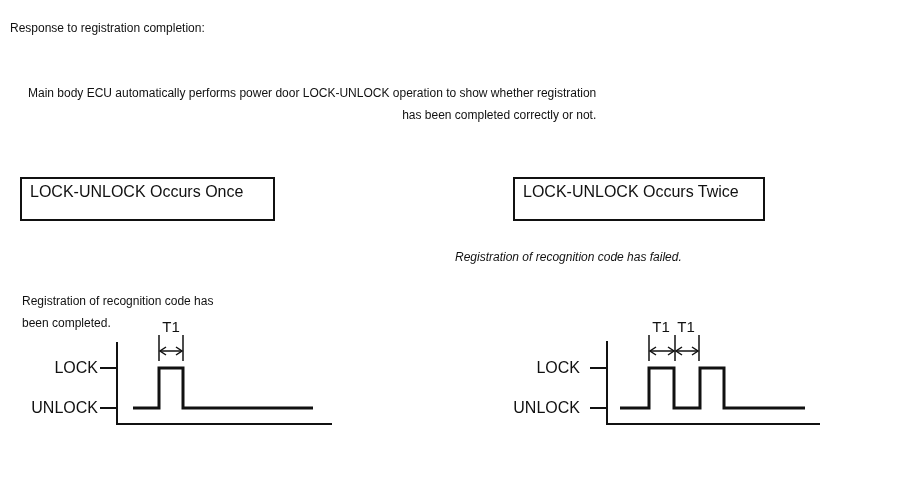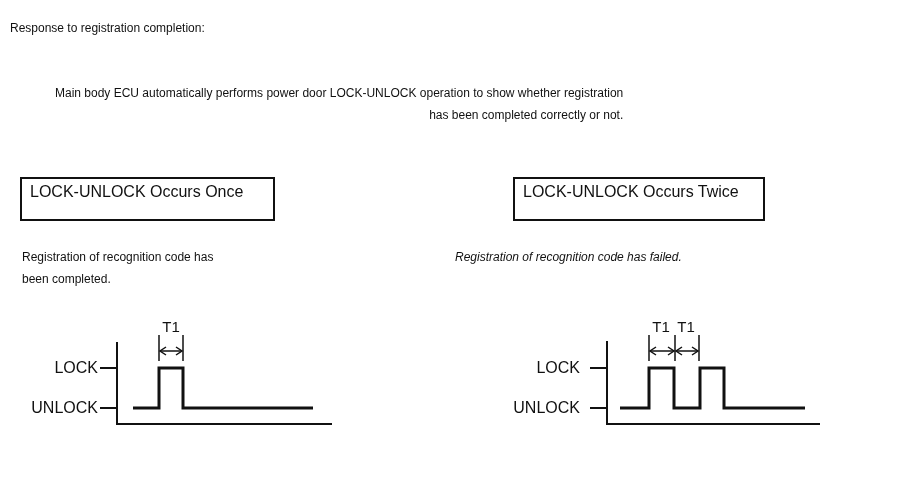--- a/index.html
+++ b/index.html
@@ -37,34 +37,34 @@
   .wave-svg text.t1 { font-size: 15px; }
 </style>
 </head>
 <body>
 
 <div class="page">
 
   <div class="txt" style="left:10px; top:17px;">Response to registration completion:</div>
 
   <div style="position:absolute; left:28px; top:82px;">
-    <div class="txt" style="position:static;margin-left:27px;">Main body ECU automatically performs power door LOCK-UNLOCK operation to show whether registration</div>
+    <div class="txt" style="position:static;">Main body ECU automatically performs power door LOCK-UNLOCK operation to show whether registration</div>
     <div class="txt" style="position:static;text-align:right;">has been completed correctly or not.</div>
   </div>
 
   <div class="outcome-box" style="left:20px; top:177px; width:255px;">
     <span>LOCK-UNLOCK Occurs Once</span>
   </div>
 
   <div class="outcome-box" style="left:513px; top:177px; width:252px;">
     <span>LOCK-UNLOCK Occurs Twice</span>
   </div>
 
   <div style="position:absolute; left:22px; top:246px;">
-    <div class="txt" style="position:static;">Registration of recognition code has</div>
+    <div class="txt" style="position:static;margin-top:44px;">Registration of recognition code has</div>
     <div class="txt" style="position:static;">been completed.</div>
   </div>
 
   <div class="txt" style="left:455px; top:246px;font-style:italic;">Registration of recognition code has failed.</div>
 
   <svg class="wave-svg" style="left:30px; top:316px;" width="310" height="114" viewBox="0 0 310 114">
 
     <path d="M87,26 V108 H302" fill="none" stroke="#111111" stroke-width="2"></path>
 
     <line x1="70" y1="52" x2="87" y2="52" stroke="#111111" stroke-width="2"></line>

